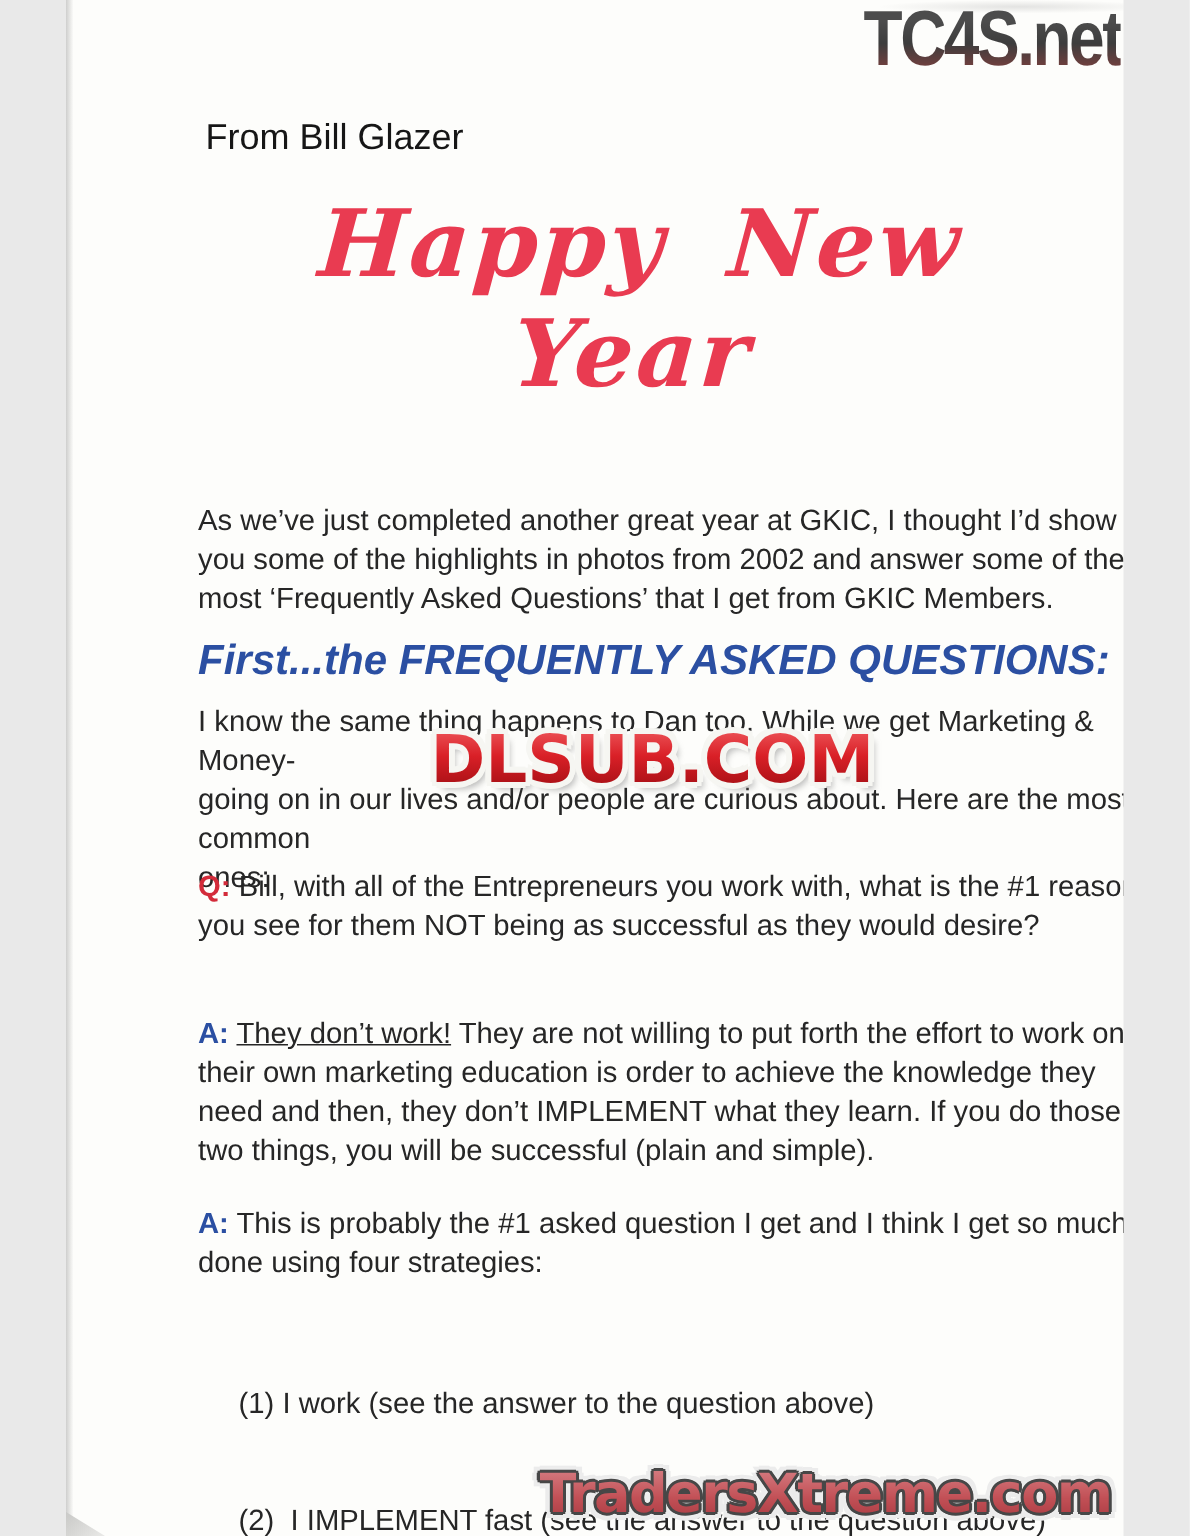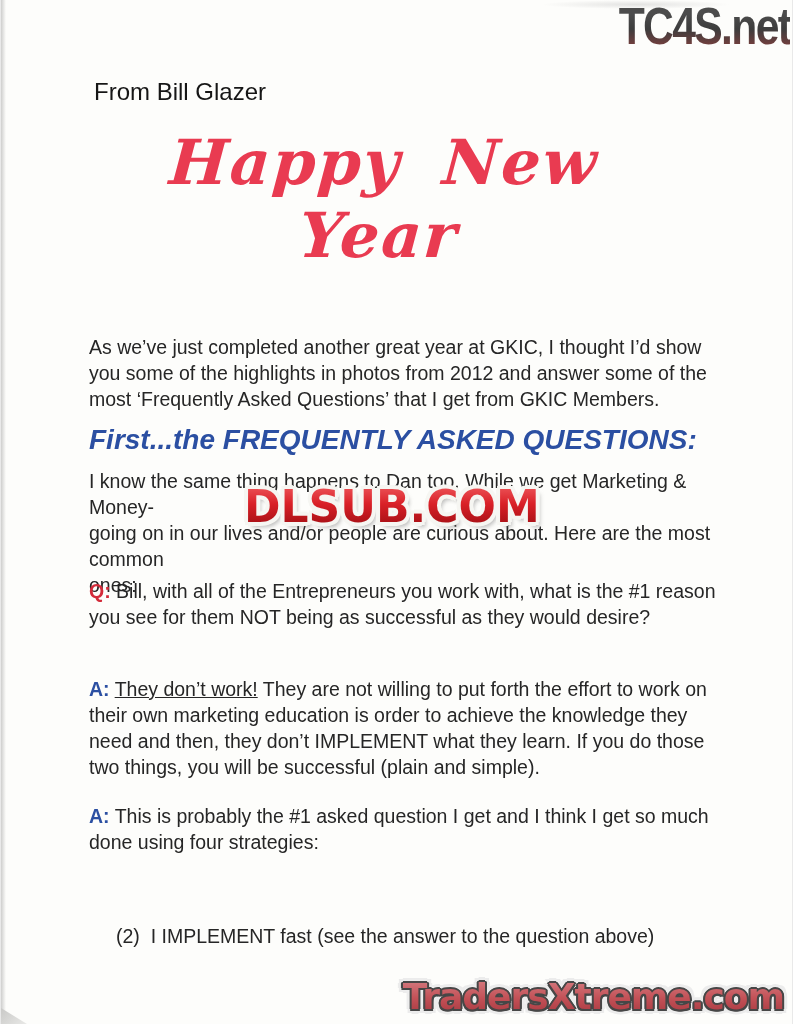--- a/index.html
+++ b/index.html
@@ -1,18 +1,18 @@
 <!DOCTYPE html>
 <html><head>
 <meta charset="utf-8">
 <style>
   html,body{margin:0;padding:0;background:#e9e9e9;}
   .page{
     position:relative;
-    width:791px;height:1024px;
+    width:705px;height:1024px;
     margin:0 auto;
     background:#fdfdfb;
     overflow:hidden;
     font-family:"Liberation Sans", sans-serif;
     color:#262626;
   }
   
   .edge-shadow{
     position:absolute;left:0;top:0;width:5px;height:100%;
     background:linear-gradient(to right, rgba(150,150,150,.45), rgba(150,150,150,0));
@@ -118,21 +118,21 @@
   <div class="top-smudge"></div>
   <div class="corner-fold"></div>
 
   <div class="wm-tc4s">TC4S.net</div>
 
   <div class="from-line">From Bill Glazer</div>
 
   <div class="script-title">Happy New Year</div>
 
 
-  <div class="block p1">As we’ve just completed another great year at GKIC, I thought I’d show you some of the highlights in photos from 2012 and answer some of the most ‘Frequently Asked Questions’ that I get from GKIC Members.</div>
+  <div class="block p1">As we’ve just completed another great year at GKIC, I thought I’d show you some of the highlights in photos from 2002 and answer some of the most ‘Frequently Asked Questions’ that I get from GKIC Members.</div>
 
   <div class="block faq-heading">First...the FREQUENTLY ASKED QUESTIONS:</div>
 
   <div class="block p2">
     <span class="ln">I know the same thing happens to Dan too. While we get Marketing &amp; Money-</span>
     <span class="ln">going on in our lives and/or people are curious about. Here are the most common</span>
     <span class="ln">ones:</span>
   </div>
 
   <div class="wm-dlsub">
@@ -152,20 +152,21 @@
     <span>They are not willing to put forth the effort to work on their own marketing education is order to achieve the knowledge they need and then, they don’t IMPLEMENT what they learn. If you do those two things, you will be successful (plain and simple).</span>
   </div>
 
 
   <div class="block a2">
     <span class="a-label">A:</span>
     <span>This is probably the #1 asked question I get and I think I get so much done using four strategies:</span>
   </div>
 
   <div class="block list">
+    <div>(1) I work (see the answer to the question above)</div>
     <div>(2)  I IMPLEMENT fast (see the answer to the question above)</div>
   </div>
 
   <div class="wm-traders">
     <span class="traders-glow">TradersXtreme.com</span>
     <span class="traders-edge">TradersXtreme.com</span>
     <span class="traders-fill">TradersXtreme.com</span>
   </div>
 
 </div>

